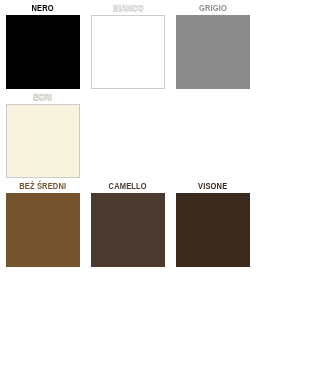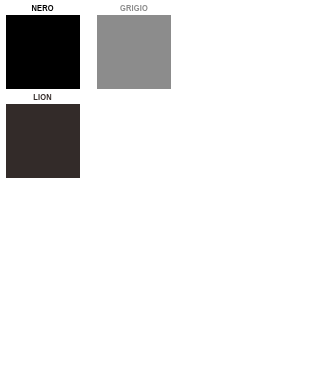--- a/index.html
+++ b/index.html
@@ -26,21 +26,21 @@
   .swatch-row {
     display: flex;
     flex-direction: row;
     justify-content: flex-start;
     align-items: flex-start;
     height: 89px;
   }
 
   .swatch-cell {
     width: 74px;
-    margin-right: 17px;
+    margin-right: 11px;
     display: flex;
     flex-direction: column;
     align-items: center;
   }
   .swatch-cell:last-child {
     margin-right: 0;
   }
   .swatch-cell.empty-cell {
     visibility: hidden;
   }
@@ -84,25 +84,41 @@
 </head>
 <body>
 
 <div id="palette-grid">
     <div class="swatch-row">
       <div class="swatch-cell">
         <div class="swatch-label" style="color: rgb(0, 0, 0);">NERO</div>
         <div class="swatch-chip" style="background-color: rgb(0, 0, 0);"></div>
       </div>
       <div class="swatch-cell">
+        <div class="swatch-label outlined" style="color: rgb(255, 255, 255);">BIANCO</div>
+        <div class="swatch-chip bordered" style="background-color: rgb(255, 255, 255);"></div>
+      </div>
+      <div class="swatch-cell">
         <div class="swatch-label" style="color: rgb(140, 140, 140);">GRIGIO</div>
         <div class="swatch-chip" style="background-color: rgb(140, 140, 140);"></div>
       </div>
     </div>
     <div class="swatch-row">
       <div class="swatch-cell">
-        <div class="swatch-label" style="color: rgb(51, 43, 41);">LION</div>
-        <div class="swatch-chip" style="background-color: rgb(51, 43, 41);"></div>
+        <div class="swatch-label outlined" style="color: rgb(242, 238, 214);">ECRI</div>
+        <div class="swatch-chip bordered" style="background-color: rgb(247, 243, 223);"></div>
       </div>
     </div>
     <div class="swatch-row">
+      <div class="swatch-cell">
+        <div class="swatch-label" style="color: rgb(117, 83, 47);">BEŻ ŚREDNI</div>
+        <div class="swatch-chip" style="background-color: rgb(117, 83, 47);"></div>
+      </div>
+      <div class="swatch-cell">
+        <div class="swatch-label" style="color: rgb(75, 58, 47);">CAMELLO</div>
+        <div class="swatch-chip" style="background-color: rgb(75, 58, 47);"></div>
+      </div>
+      <div class="swatch-cell">
+        <div class="swatch-label" style="color: rgb(58, 42, 30);">VISONE</div>
+        <div class="swatch-chip" style="background-color: rgb(58, 42, 30);"></div>
+      </div>
     </div>
   </div>
 
 </body></html>

